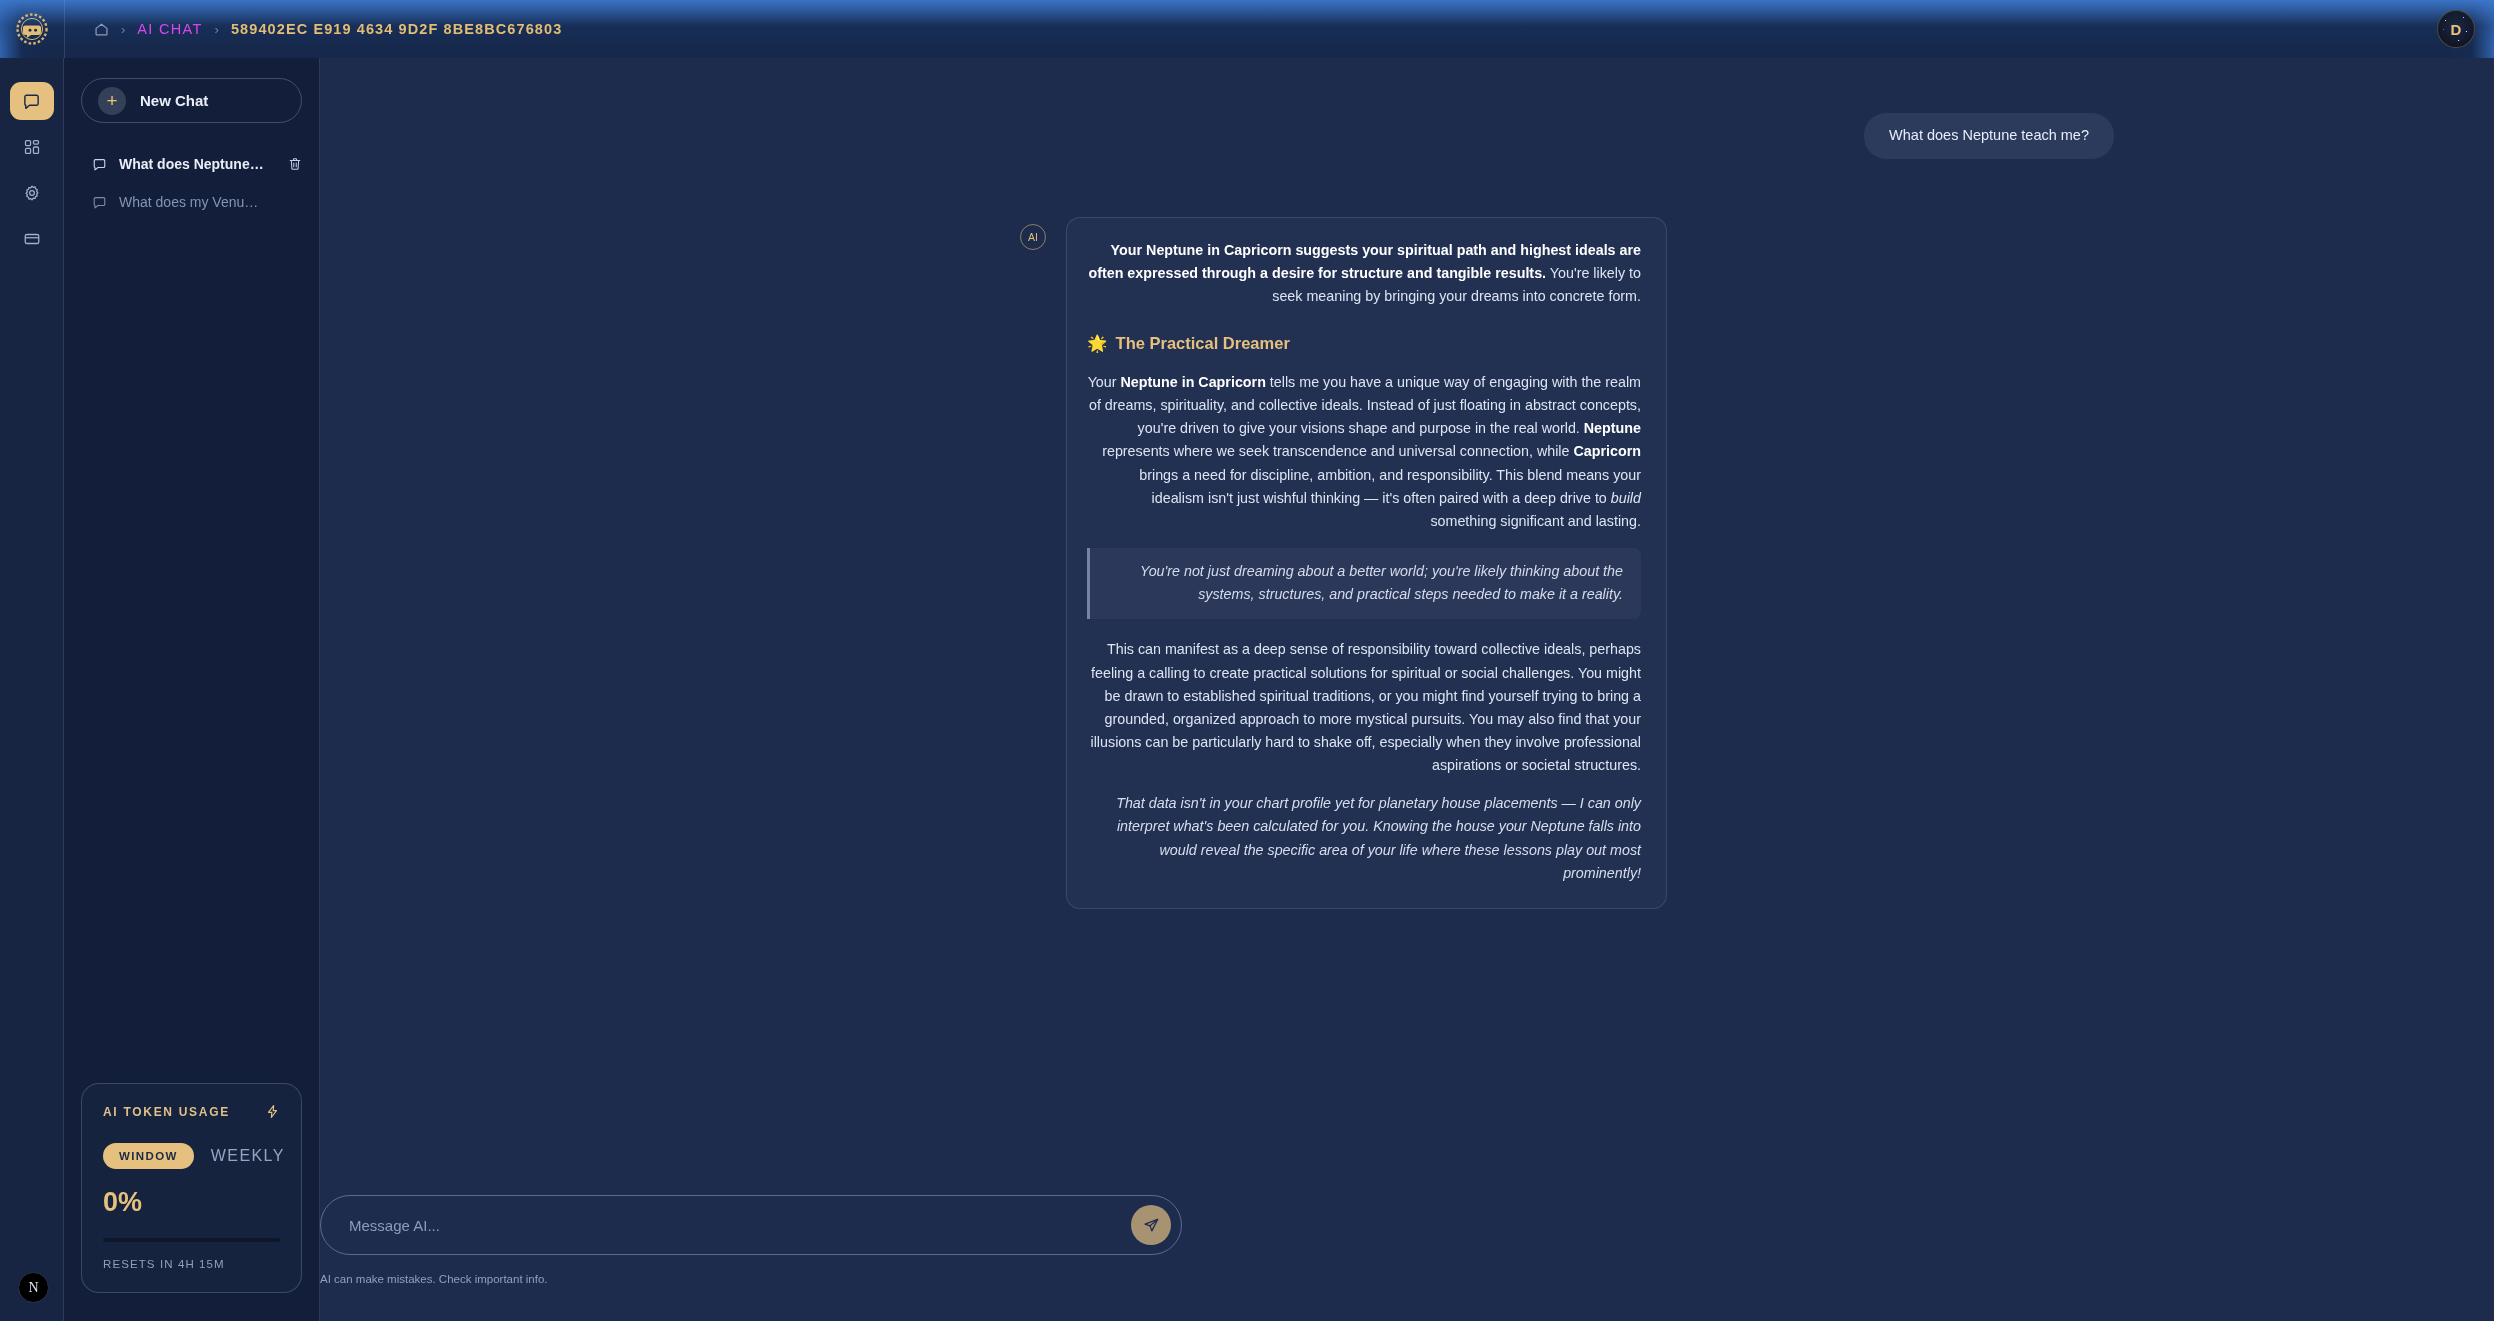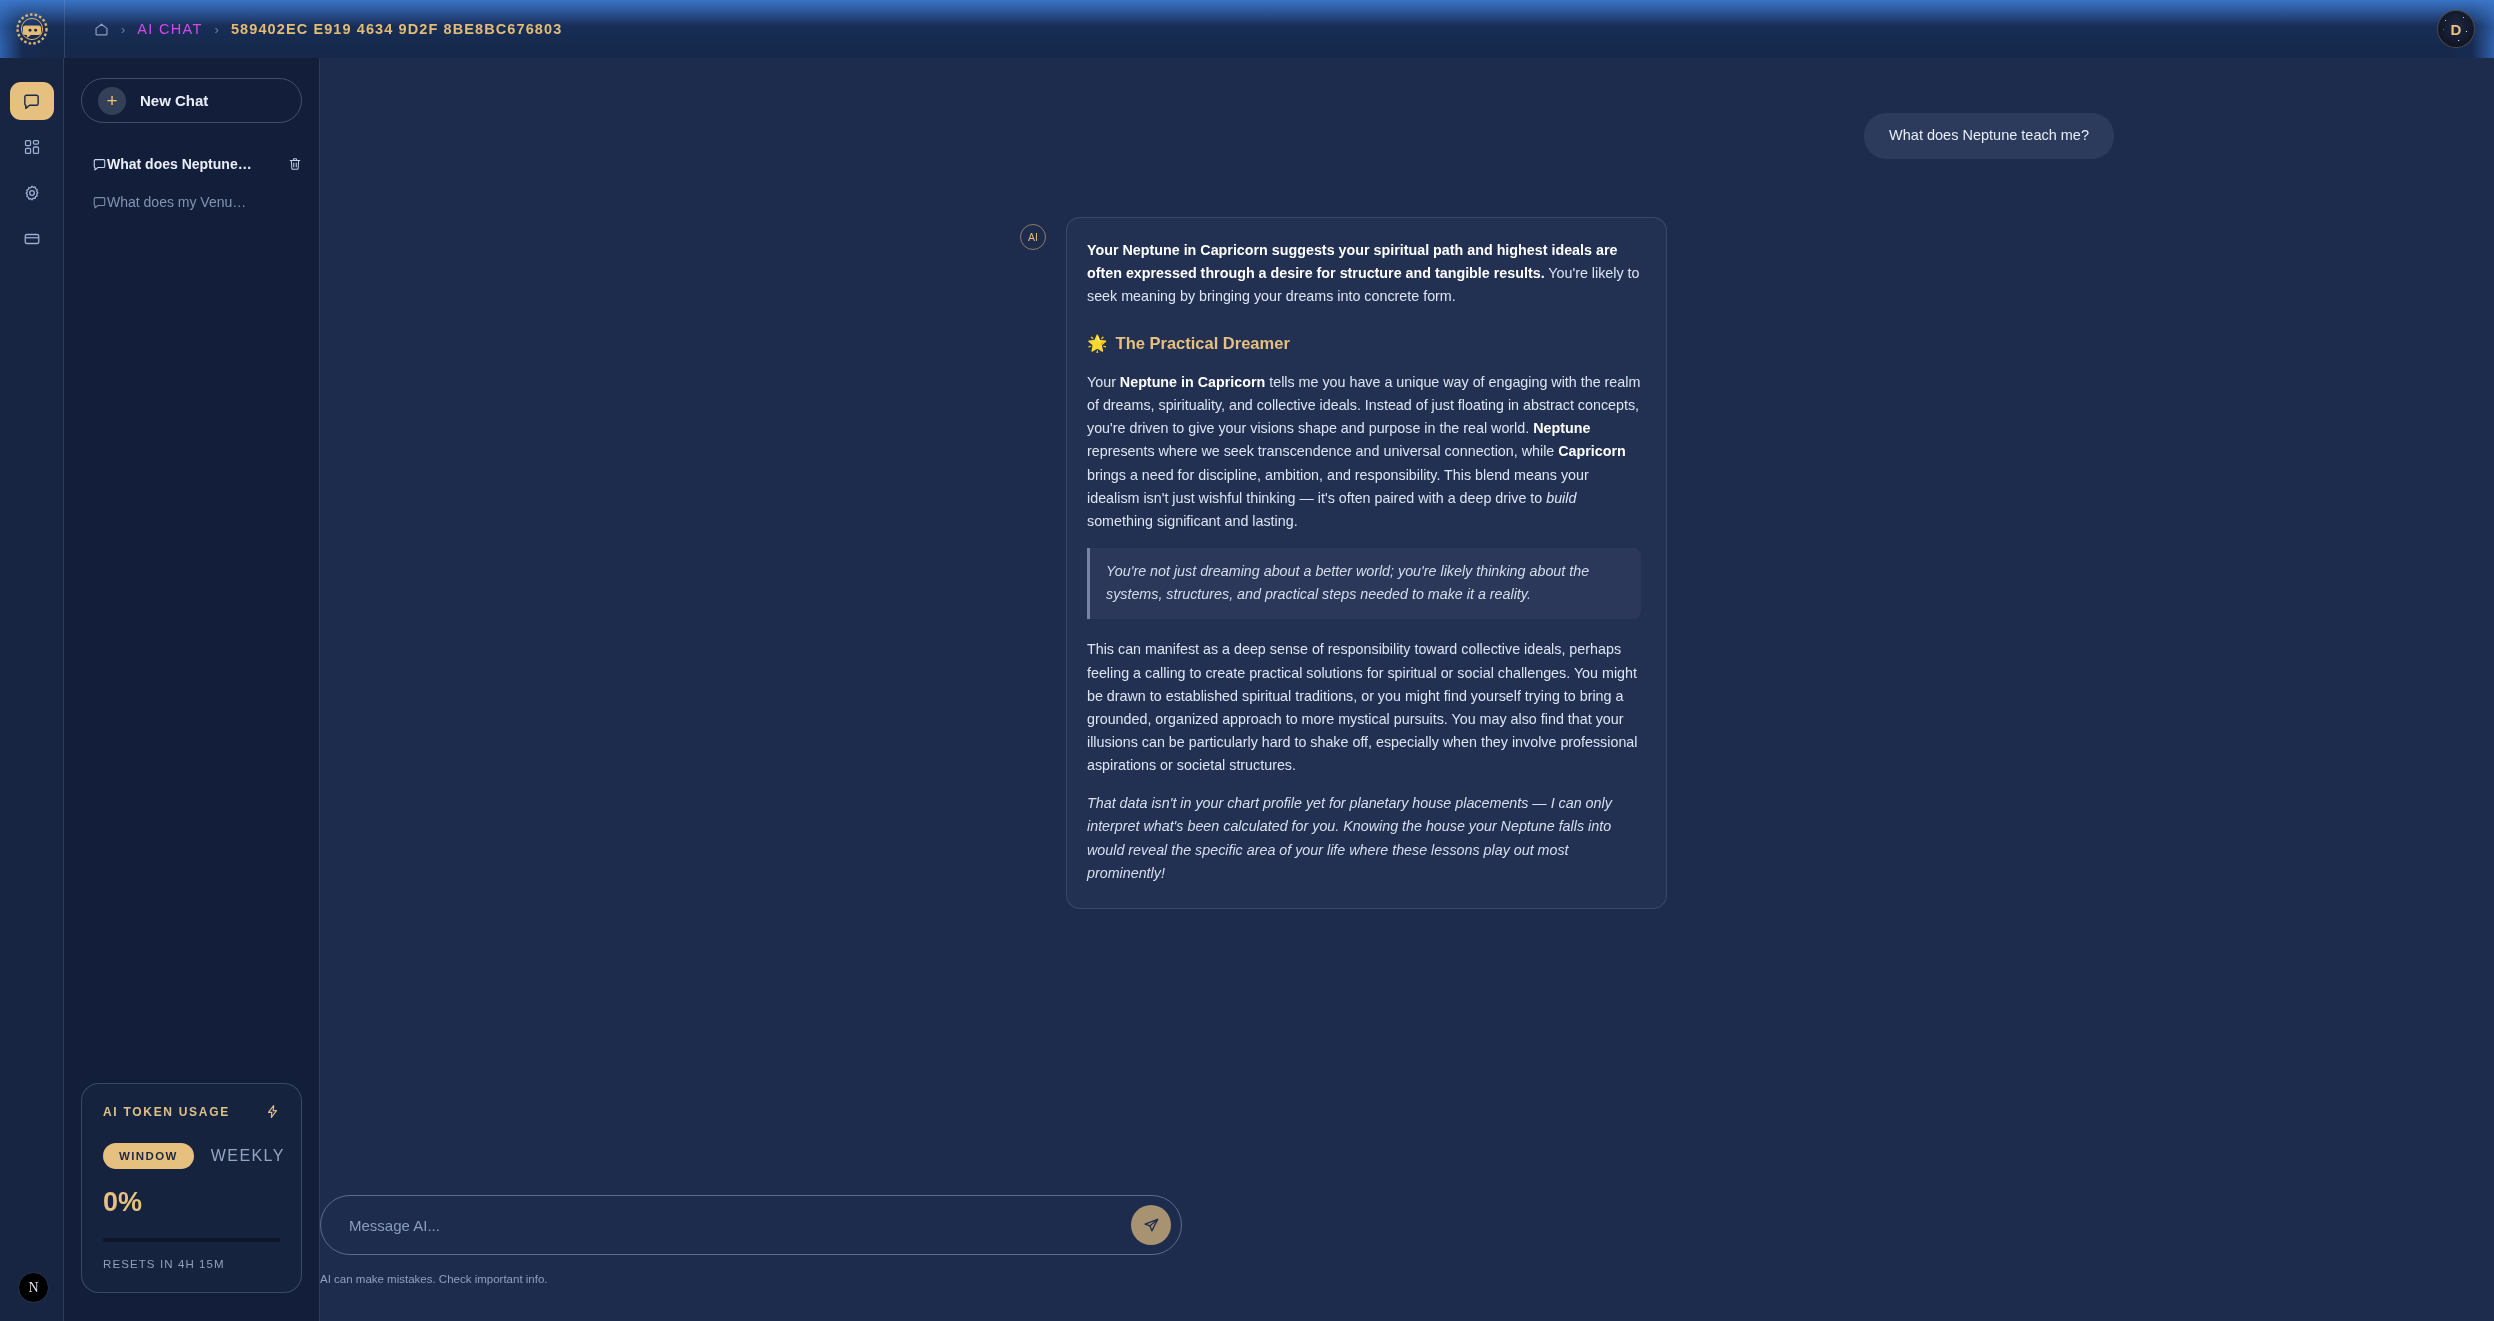--- a/index.html
+++ b/index.html
@@ -112,21 +112,21 @@
     width: 28px; height: 28px; border-radius: 50%;
     background: #343f58;
     display: flex; align-items: center; justify-content: center;
     color: #e9c27b; font-size: 19px; line-height: 1; font-weight: 400;
   }
   #new-chat-label { color: #e9eef8; font-size: 15px; font-weight: 700; }
 
   #chat-list { margin-top: 22px; flex: 0 0 auto; }
   .chat-item {
     height: 38px; display: flex; align-items: center;
-    padding: 0 17px 0 28px; 
+    padding: 0 17px 0 28px; gap: 12px;
   }
   .chat-item .ci-icon { color: #c7d4ea; flex: 0 0 auto; display:flex; }
   .chat-item.muted .ci-icon { color: #7a8caa; }
   .ci-label {
     color: #e9eef8; font-size: 14px; font-weight: 700;
     flex: 1 1 auto; white-space: nowrap; overflow: hidden;
   }
   .chat-item.muted .ci-label { color: #8294b3; font-weight: 400; }
   .ci-trash { color: #c4d1e8; flex: 0 0 auto; display:flex; }
 
@@ -169,21 +169,21 @@
   #main {
     position: absolute; top: 58px; left: 320px; right: 0; bottom: 0;
     background: #1d2b4d;
     display: flex; flex-direction: column;
     z-index: 2;
   }
   #thread {
     flex: 1 1 auto; overflow: hidden;
     padding: 55px 0 0 0;
   }
-  #thread-inner { max-width: 2174px; padding: 0 40px; }
+  #thread-inner { max-width: 2174px; padding: 0 40px; text-align: right; }
 
   .msg-user-row { display: flex; justify-content: flex-end; padding-right: 340px; }
   #user-bubble {
     background: #2c3b5c; color: #e7edf8;
     font-size: 14.5px; line-height: 1.5;
     padding: 12px 25px; border-radius: 22px;
     max-width: 620px;
   }
 
   .msg-ai-row { display: flex; gap: 20px; margin-top: 58px; padding-left: 660px; }

